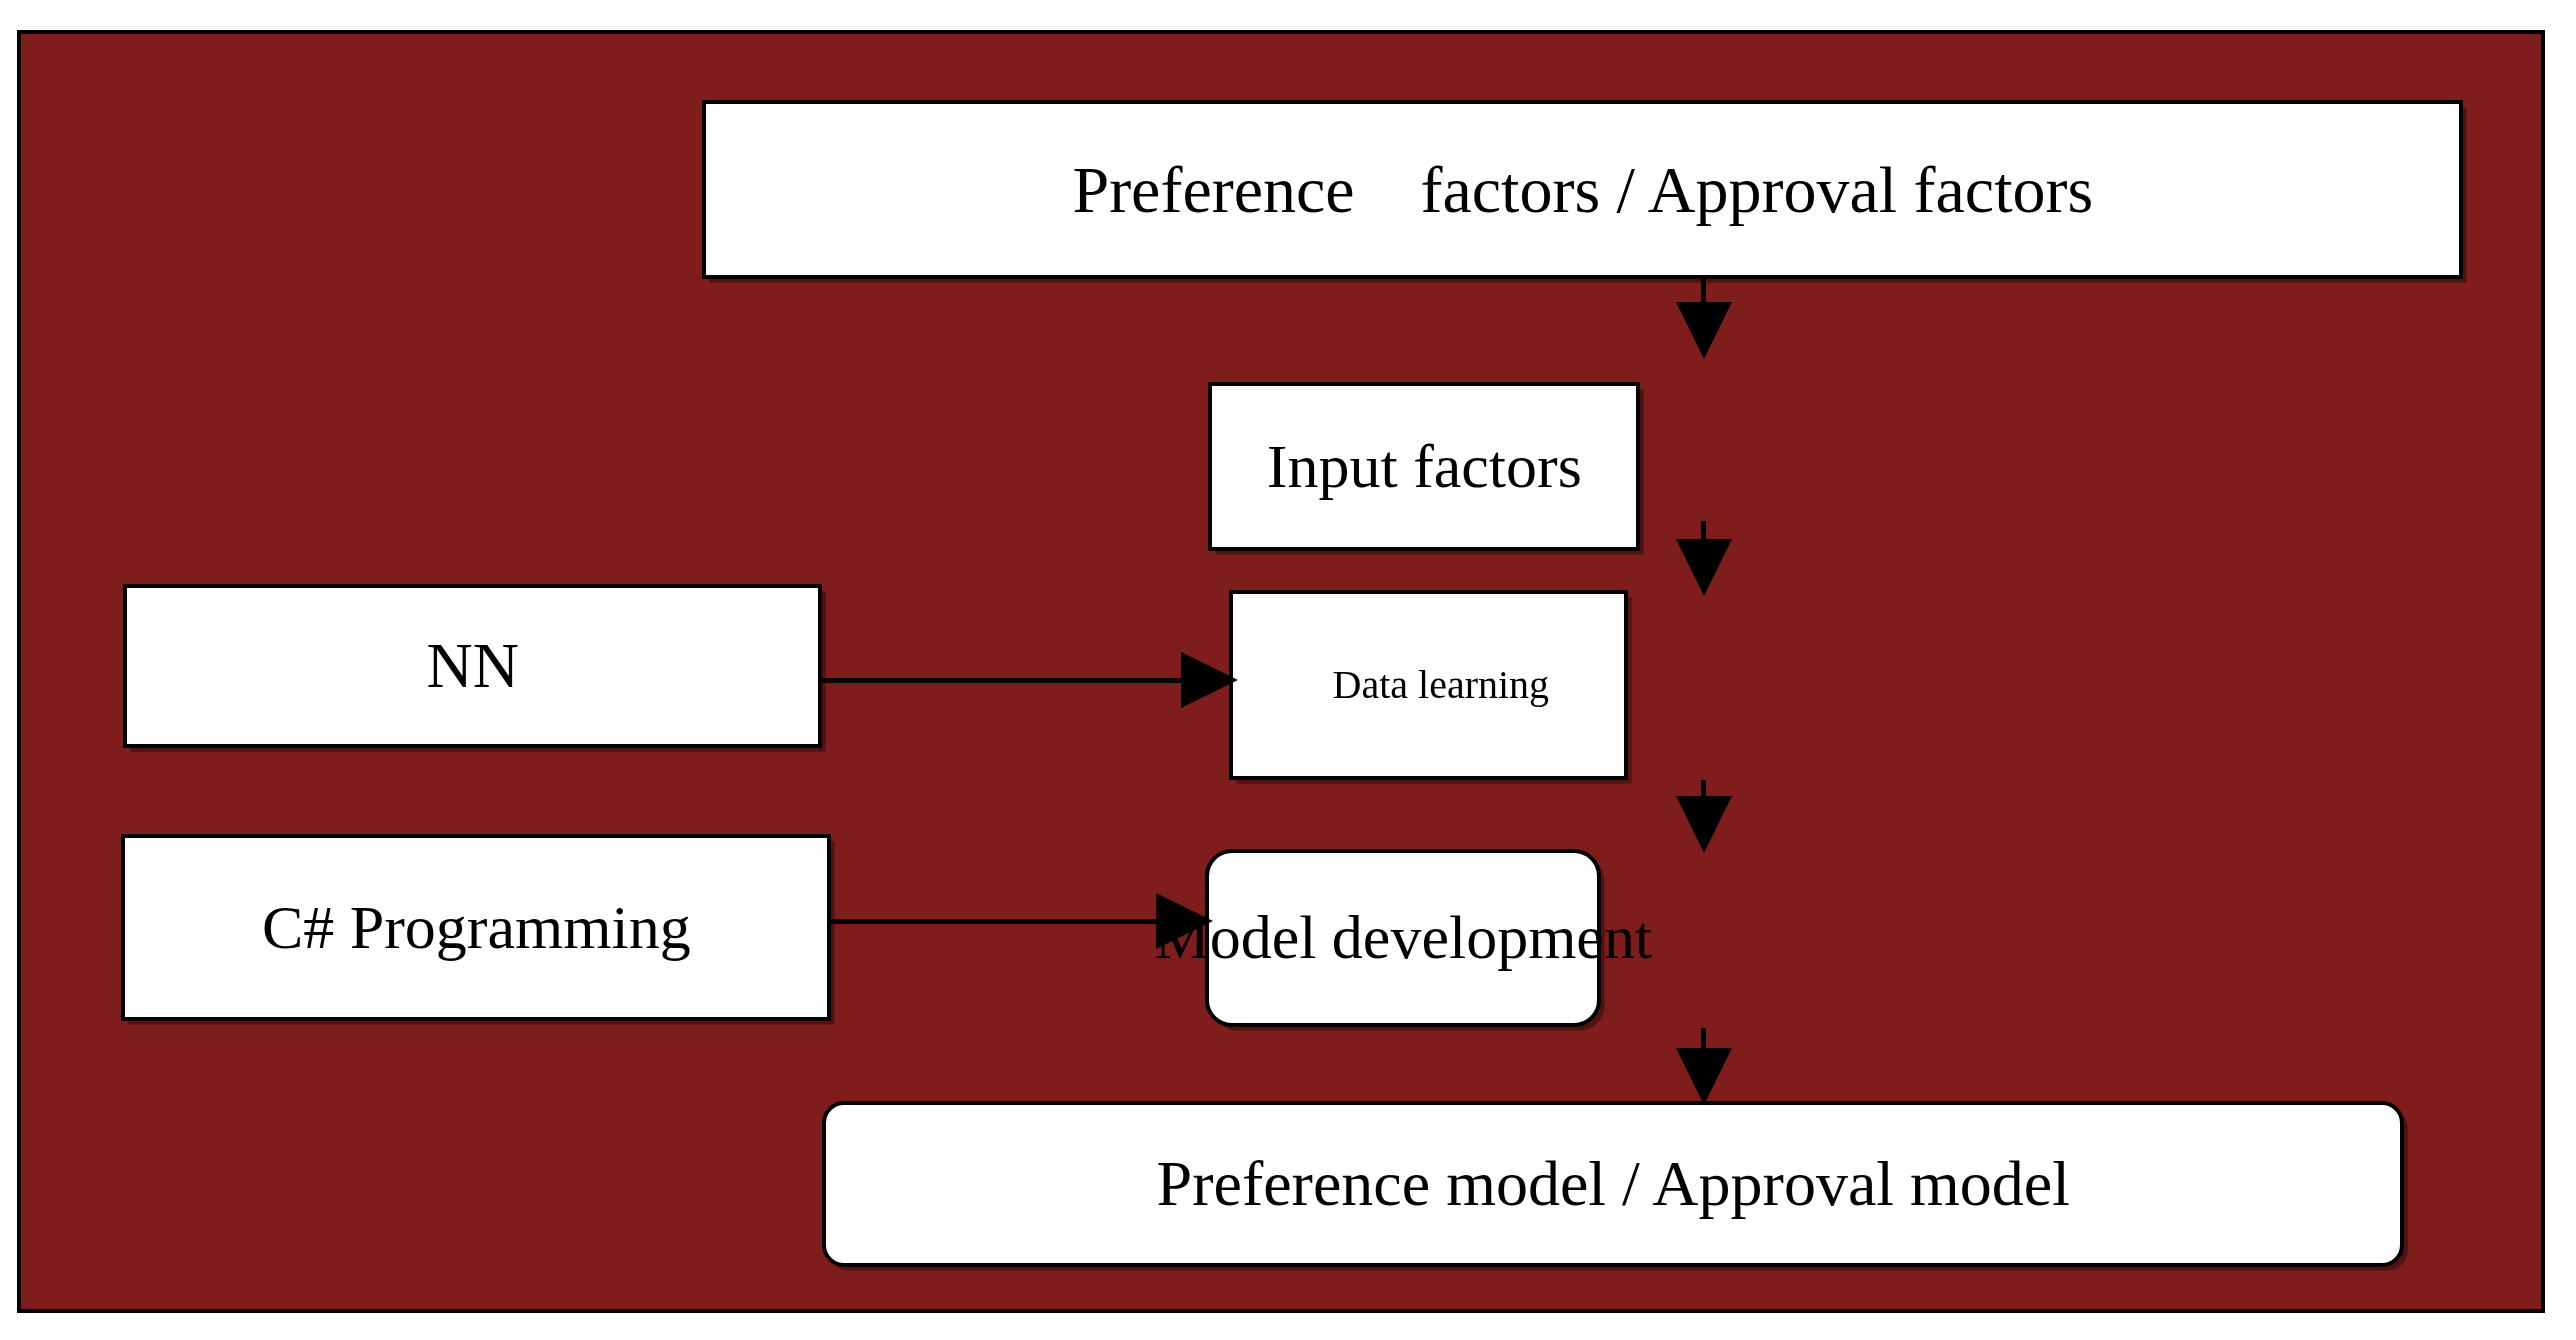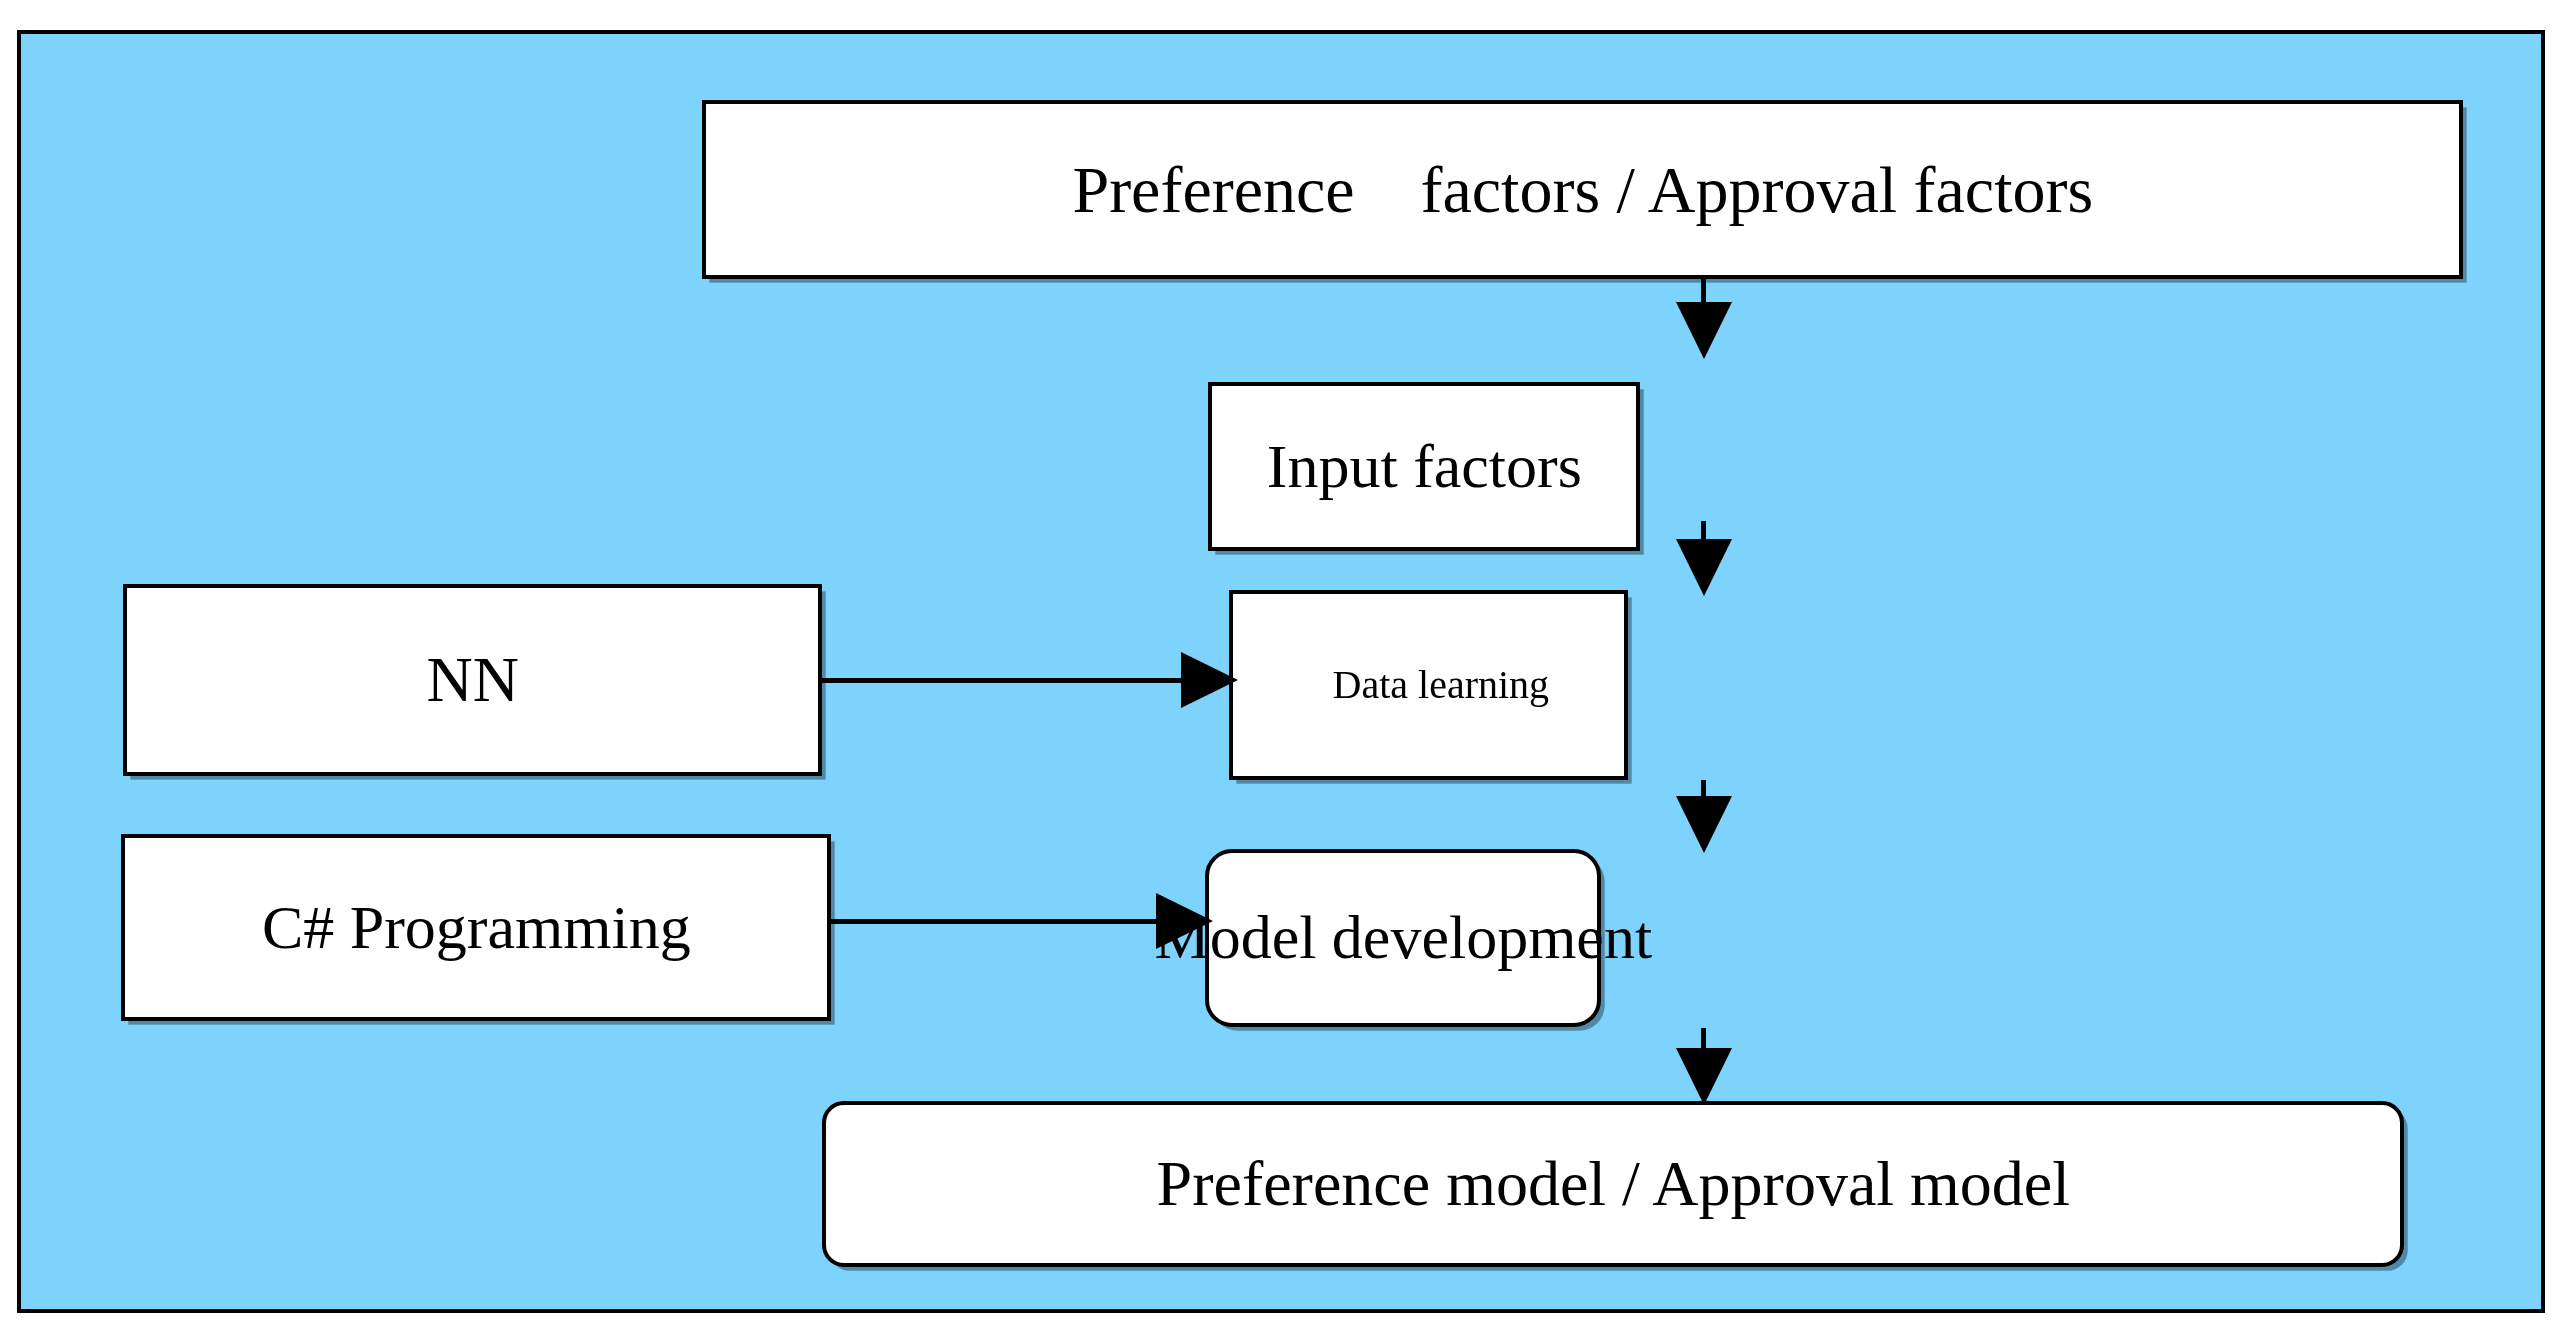--- a/index.html
+++ b/index.html
@@ -19,21 +19,21 @@
 
   
   .outer-frame {
     position: absolute;
     left: 17.3px;
     top: 30px;
     width: 2528px;
     height: 1283px;
     border: 4.6px solid #000000;
     box-sizing: border-box;
-    background: #7dd3fc;
+    background: #7f1d1d;
   }
 
   
   .node {
     position: absolute;
     box-sizing: border-box;
     background: #ffffff;
     border: 4.6px solid #000000;
     display: flex;
     align-items: center;
@@ -56,21 +56,21 @@
   #node-source-factors {
     left: 681px;  top: 66px;   width: 1761px; height: 179px;
     font-size: 66px;
   }
   #node-input-factors {
     left: 1187px; top: 318px;  width: 432px;  height: 169px;
     font-size: 62px;
     margin-top: 30px;
   }
   #node-nn {
-    left: 102px;  top: 550px;  width: 699px;  height: 192px;
+    left: 102px;  top: 550px;  width: 699px;  height: 164px;
     font-size: 64px;
     text-align: center;
   }
   #node-data-learning {
     left: 1208px; top: 556px;  width: 399px;  height: 190px;
     font-size: 40px;
     padding-left: 24px;
   }
   #node-csharp {
     left: 100px;  top: 788px;  width: 710px;  height: 187px;

